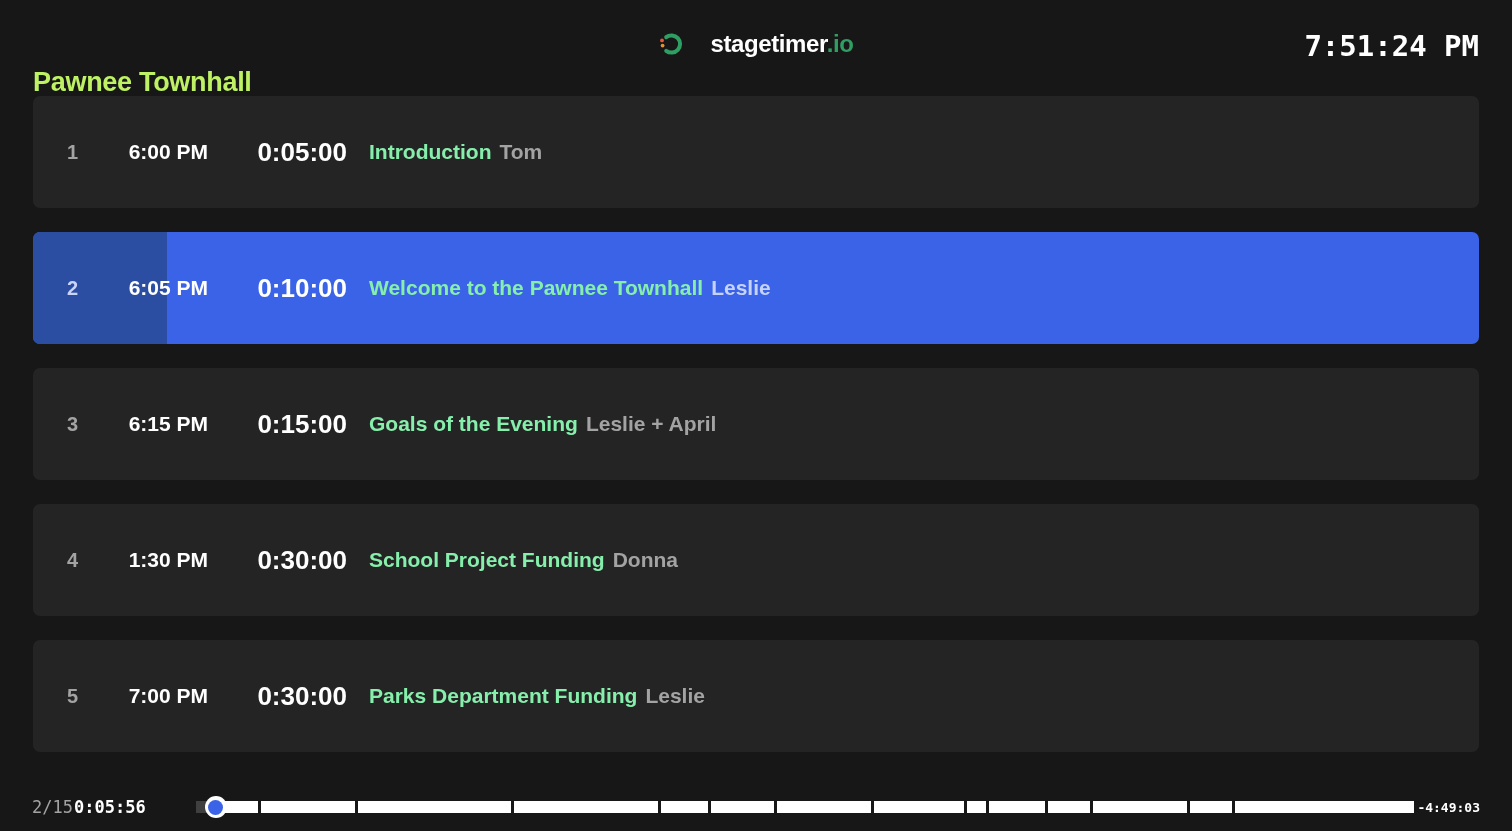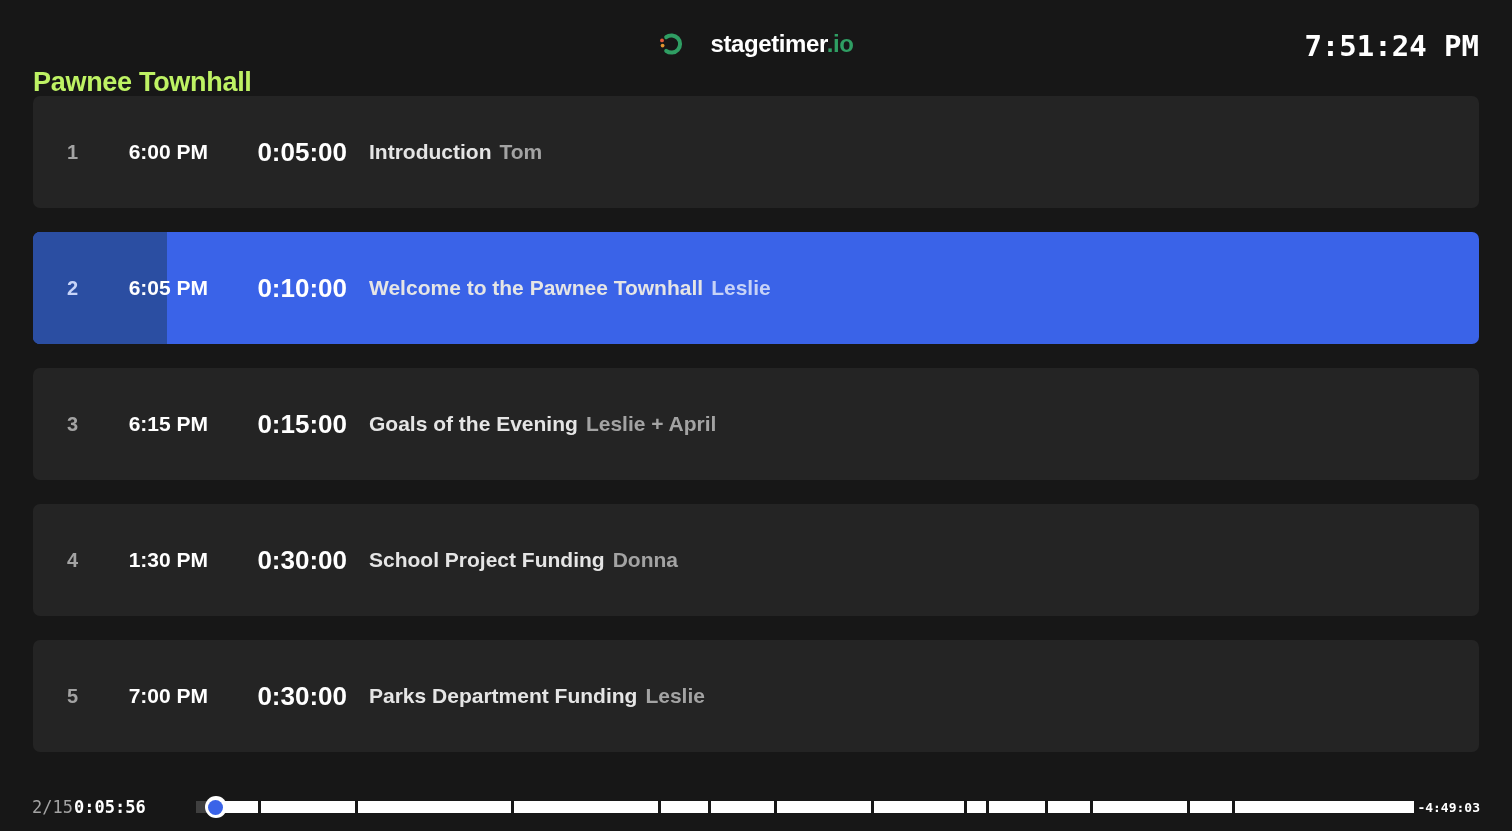--- a/index.html
+++ b/index.html
@@ -130,21 +130,21 @@
     text-align: right;
     font-size: 26px;
     font-weight: bold;
     color: #ffffff;
     flex: none;
   }
   .cue-title {
     margin-left: 22px;
     font-size: 21px;
     font-weight: bold;
-    color: #e5e5e5;
+    color: #86efac;
     flex: none;
   }
   .cue-speaker {
     margin-left: 8px;
     font-size: 21px;
     font-weight: bold;
     color: #a3a3a3;
     flex: none;
   }
   .cue-row.active .cue-speaker { color: #c6d2f7; }

